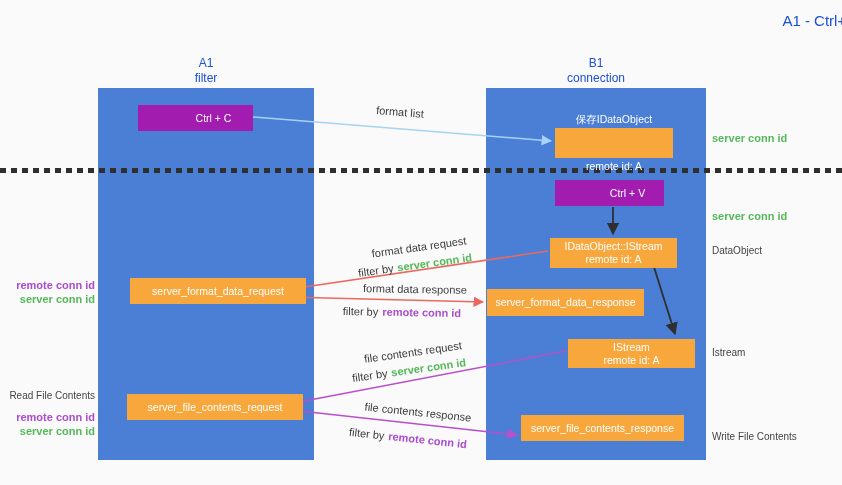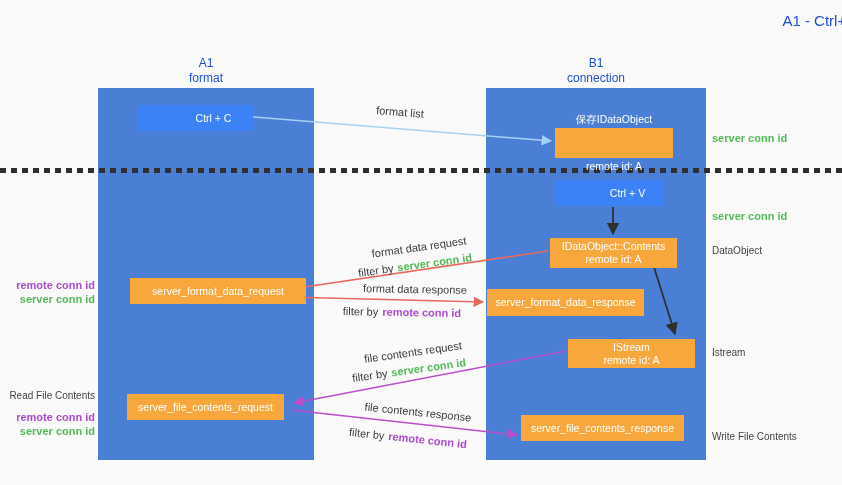--- a/index.html
+++ b/index.html
@@ -29,21 +29,21 @@
     position:absolute;left:0;top:168px;width:842px;height:5px;
     background:repeating-linear-gradient(90deg,#2f2f2f 0 6px,transparent 6px 11px);
   }
   svg.arrows{position:absolute;left:0;top:0;pointer-events:none;}
   .node{
     position:absolute;display:flex;flex-direction:column;
     align-items:center;justify-content:center;
     color:#fff;font-size:10.5px;line-height:13px;text-align:center;
     box-sizing:border-box;
   }
-  .node.green{background:#3b82f6;padding-left:36px;}
+  .node.green{background:#a21caf;padding-left:36px;}
   .node.orange{background:#f8a73d;}
   .arrow-label{
     position:absolute;white-space:nowrap;font-size:11px;color:#3c3c3c;
     transform-origin:center center;
   }
   .side-label{position:absolute;white-space:nowrap;font-size:10px;color:#444;}
   .side-label.right-align{text-align:right;}
   .conn-green{color:#55b95a;font-weight:bold;font-size:11px;}
   .conn-purple{color:#aa4ccd;font-weight:bold;font-size:11px;}
   .filter-prefix{margin-right:4px;}
@@ -53,21 +53,21 @@
 <body>
 
 <div class="canvas">
 
   <div class="title">
     <div>A1 - Ctrl+C</div>
   </div>
 
   <div class="col-header" style="left:98px;width:216px;">
     <div>A1</div>
-    <div>format</div>
+    <div>filter</div>
   </div>
   <div class="col-header" style="left:486px;width:220px;">
     <div>B1</div>
     <div>connection</div>
   </div>
 
   <div class="lifeline" style="left:98px;width:216px;"></div>
   <div class="lifeline" style="left:486px;width:220px;"></div>
 
   <div class="dotted-line"></div>
@@ -103,38 +103,38 @@
   <div class="node orange" style="left:555px;top:128px;width:118px;height:30px;gap:34px;">
     <div>保存IDataObject</div>
     <div>remote id: A</div>
   </div>
 
   <div class="node green" style="left:555px;top:180px;width:109px;height:26px;">
     <div>Ctrl + V</div>
   </div>
 
   <div class="node orange" style="left:550px;top:238px;width:127px;height:30px;">
-    <div>IDataObject::Contents</div>
+    <div>IDataObject::IStream</div>
     <div>remote id: A</div>
   </div>
 
   <div class="node orange" style="left:130px;top:278px;width:176px;height:26px;">
     <div>server_format_data_request</div>
   </div>
 
   <div class="node orange" style="left:487px;top:289px;width:157px;height:27px;">
     <div>server_format_data_response</div>
   </div>
 
   <div class="node orange" style="left:568px;top:339px;width:127px;height:29px;">
     <div>IStream</div>
     <div>remote id: A</div>
   </div>
 
-  <div class="node orange" style="left:127px;top:394px;width:157px;height:26px;">
+  <div class="node orange" style="left:127px;top:394px;width:176px;height:26px;">
     <div>server_file_contents_request</div>
   </div>
 
   <div class="node orange" style="left:521px;top:415px;width:163px;height:26px;">
     <div>server_file_contents_response</div>
   </div>
 
   <div class="arrow-label" style="left:400px;top:112px;transform:translate(-50%,-50%) rotate(4.5deg);">format list</div>
 
   <div class="arrow-label" style="left:419px;top:247px;transform:translate(-50%,-50%) rotate(-8deg);">format data request</div>

